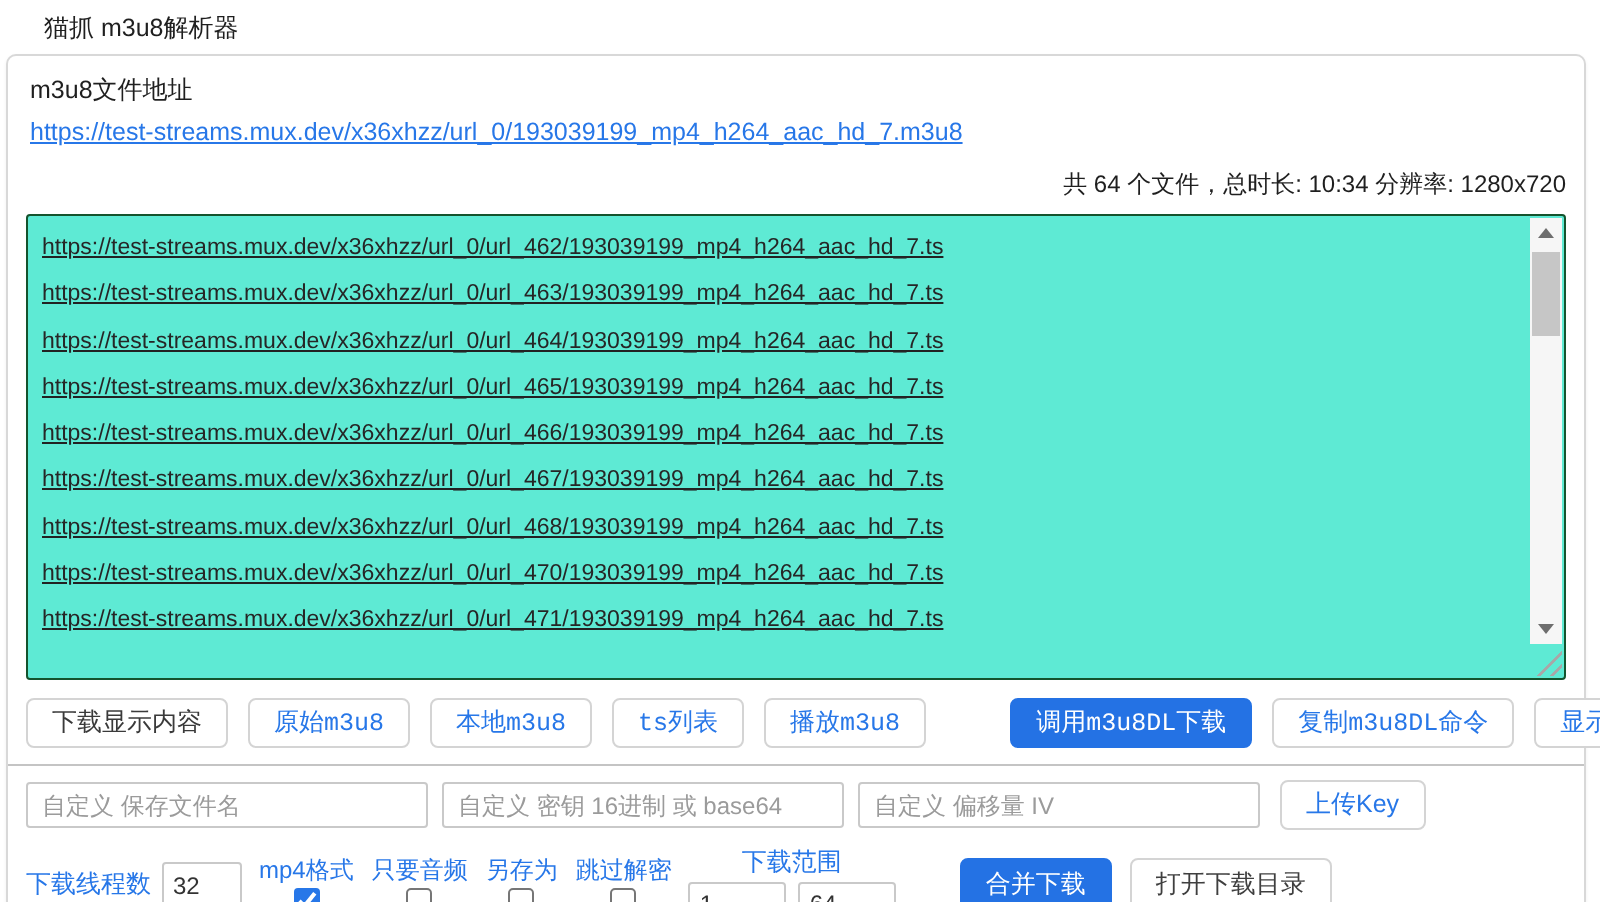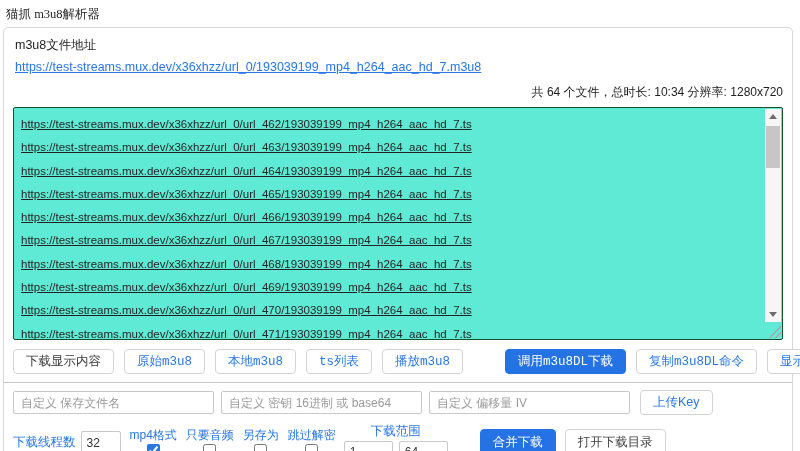--- a/index.html
+++ b/index.html
@@ -1,20 +1,20 @@
 <!DOCTYPE html>
 <html style="--accent: #2777e8; --primary: #2472e4;"><head>
 <meta charset="utf-8">
 <style>
   :root { --accent:#2777e8; --primary:#2472e4; }
   * { box-sizing:border-box; }
   html,body { margin:0; padding:0; background:#fff; width:800px; height:451px;
     font-family:"Liberation Sans","DejaVu Sans",sans-serif; color:#222; overflow:hidden; }
 
-  .page-title { font-size:12.5px; color:#1f1f1f; padding:6px 6px 4px 6px;font-family:Liberation Serif, serif; }
+  .page-title { font-size:12.5px; color:#1f1f1f; padding:6px 6px 4px 22px; }
 
   .panel { margin:0 7px 0 3px; border:1px solid #d8d8d8; border-radius:5px;
     padding:8px 9px 13px 9px; box-shadow:0 1px 2px rgba(0,0,0,.06); background:#fff; }
 
   .url-label { font-size:12.5px; color:#1f1f1f; margin:1px 0 3px 2px; }
   .url-link { font-size:12.5px; color:var(--accent); text-decoration:underline; margin-left:2px;
     display:inline-block; cursor:pointer; }
   .info-line { font-size:12px; color:#1f1f1f; margin:9px 0 6px 2px;text-align:right; }
 
   
@@ -80,21 +80,20 @@
   <div class="info-line">共 64 个文件，总时长: 10:34 分辨率: 1280x720</div>
 
   <div class="ts-box">
     <div class="ts-line">https://test-streams.mux.dev/x36xhzz/url_0/url_462/193039199_mp4_h264_aac_hd_7.ts</div>
     <div class="ts-line">https://test-streams.mux.dev/x36xhzz/url_0/url_463/193039199_mp4_h264_aac_hd_7.ts</div>
     <div class="ts-line">https://test-streams.mux.dev/x36xhzz/url_0/url_464/193039199_mp4_h264_aac_hd_7.ts</div>
     <div class="ts-line">https://test-streams.mux.dev/x36xhzz/url_0/url_465/193039199_mp4_h264_aac_hd_7.ts</div>
     <div class="ts-line">https://test-streams.mux.dev/x36xhzz/url_0/url_466/193039199_mp4_h264_aac_hd_7.ts</div>
     <div class="ts-line">https://test-streams.mux.dev/x36xhzz/url_0/url_467/193039199_mp4_h264_aac_hd_7.ts</div>
     <div class="ts-line">https://test-streams.mux.dev/x36xhzz/url_0/url_468/193039199_mp4_h264_aac_hd_7.ts</div>
-    <div class="ts-line">https://test-streams.mux.dev/x36xhzz/url_0/url_469/193039199_mp4_h264_aac_hd_7.ts</div>
     <div class="ts-line">https://test-streams.mux.dev/x36xhzz/url_0/url_470/193039199_mp4_h264_aac_hd_7.ts</div>
     <div class="ts-line">https://test-streams.mux.dev/x36xhzz/url_0/url_471/193039199_mp4_h264_aac_hd_7.ts</div>
 
     <div class="sb">
       <div class="sb-arrow up">
           <span class="tri-up"></span>
         </div>
       <div class="sb-thumb"></div>
       <div class="sb-arrow down">
           <span class="tri-down"></span>

